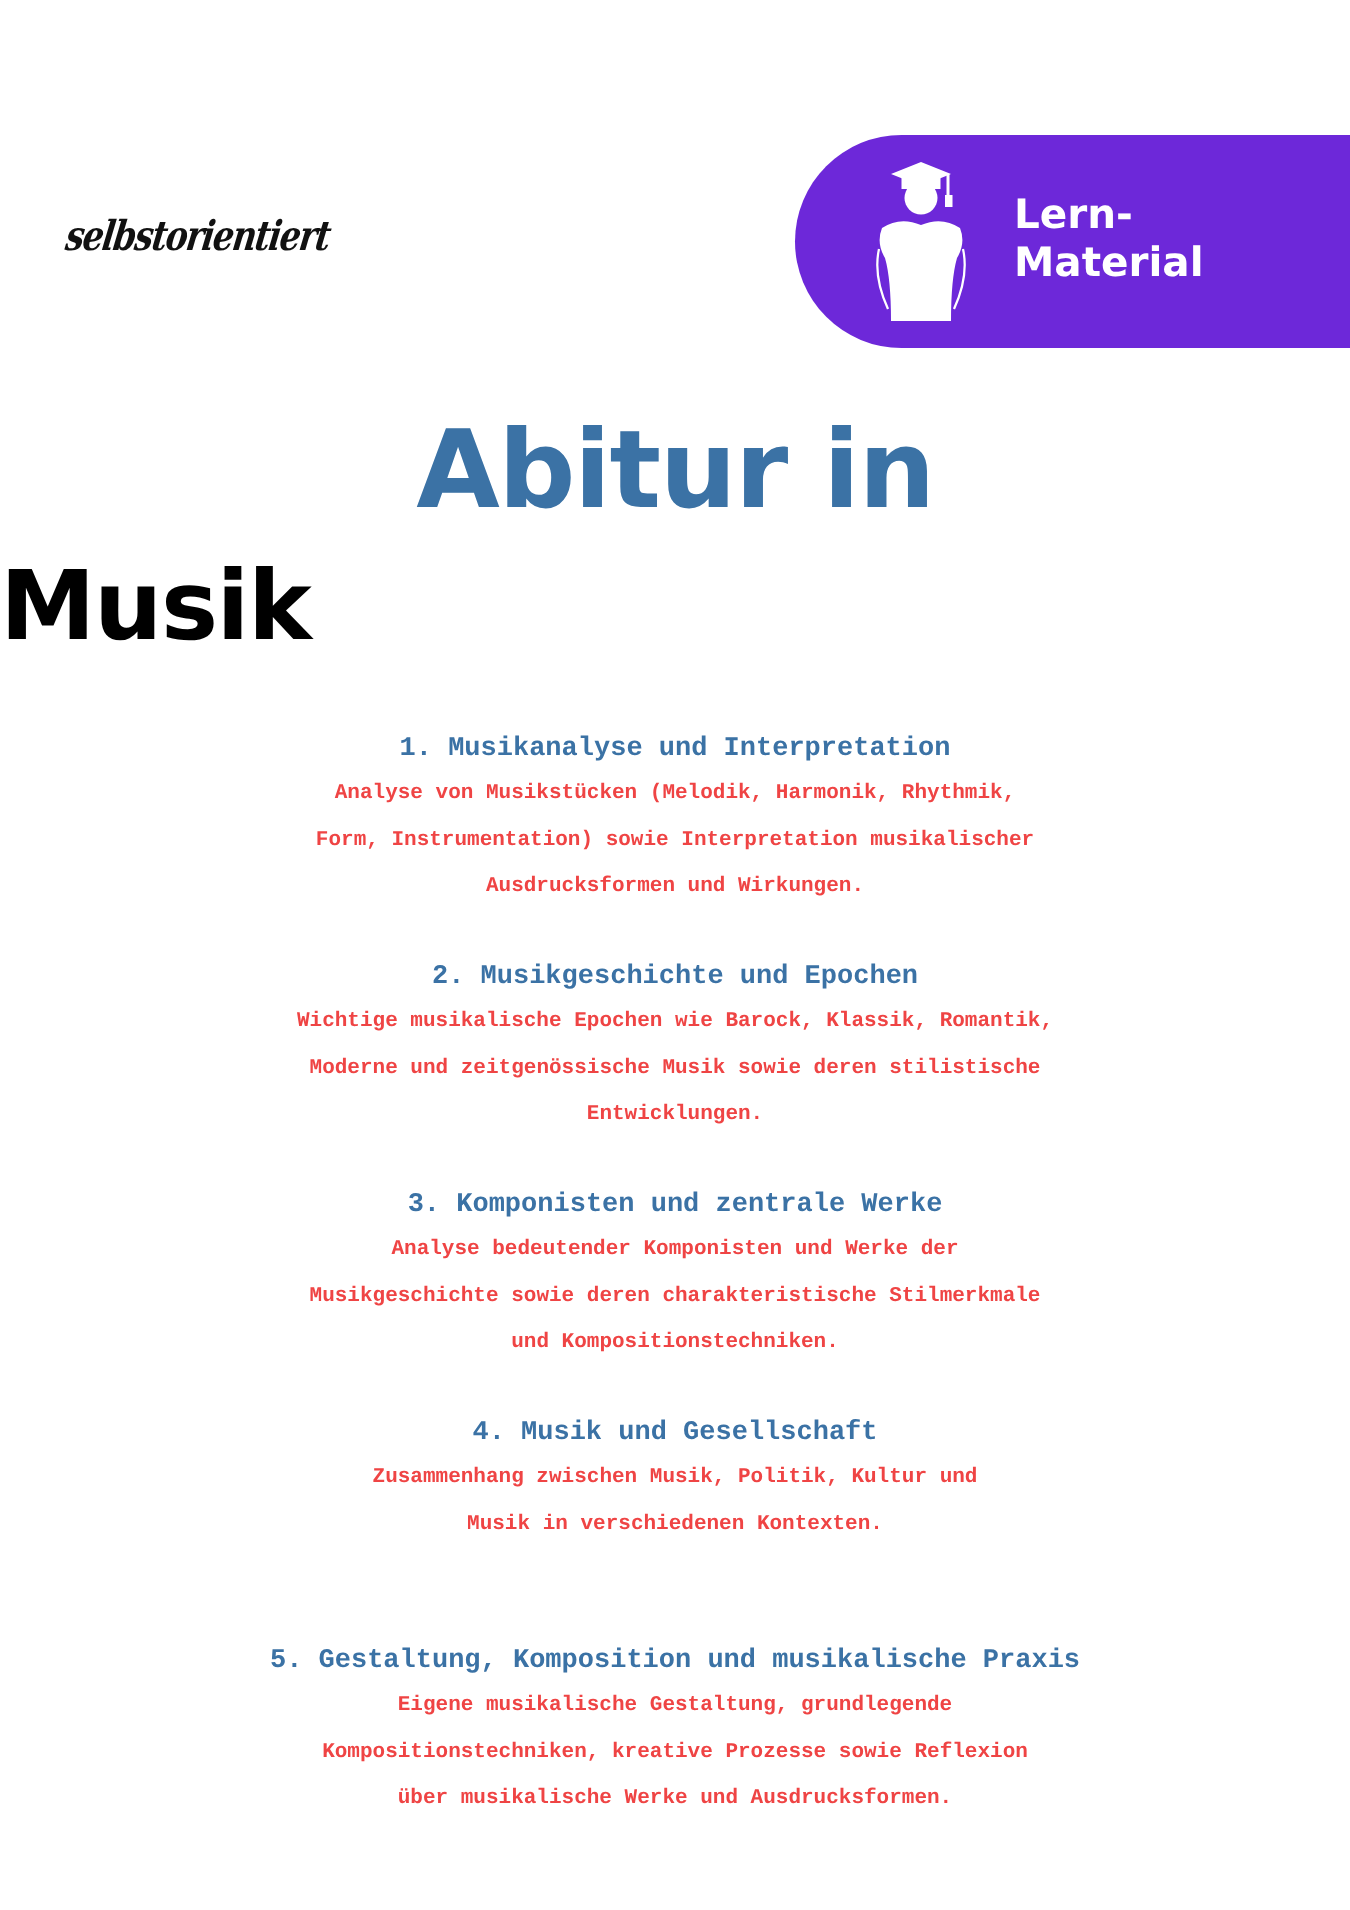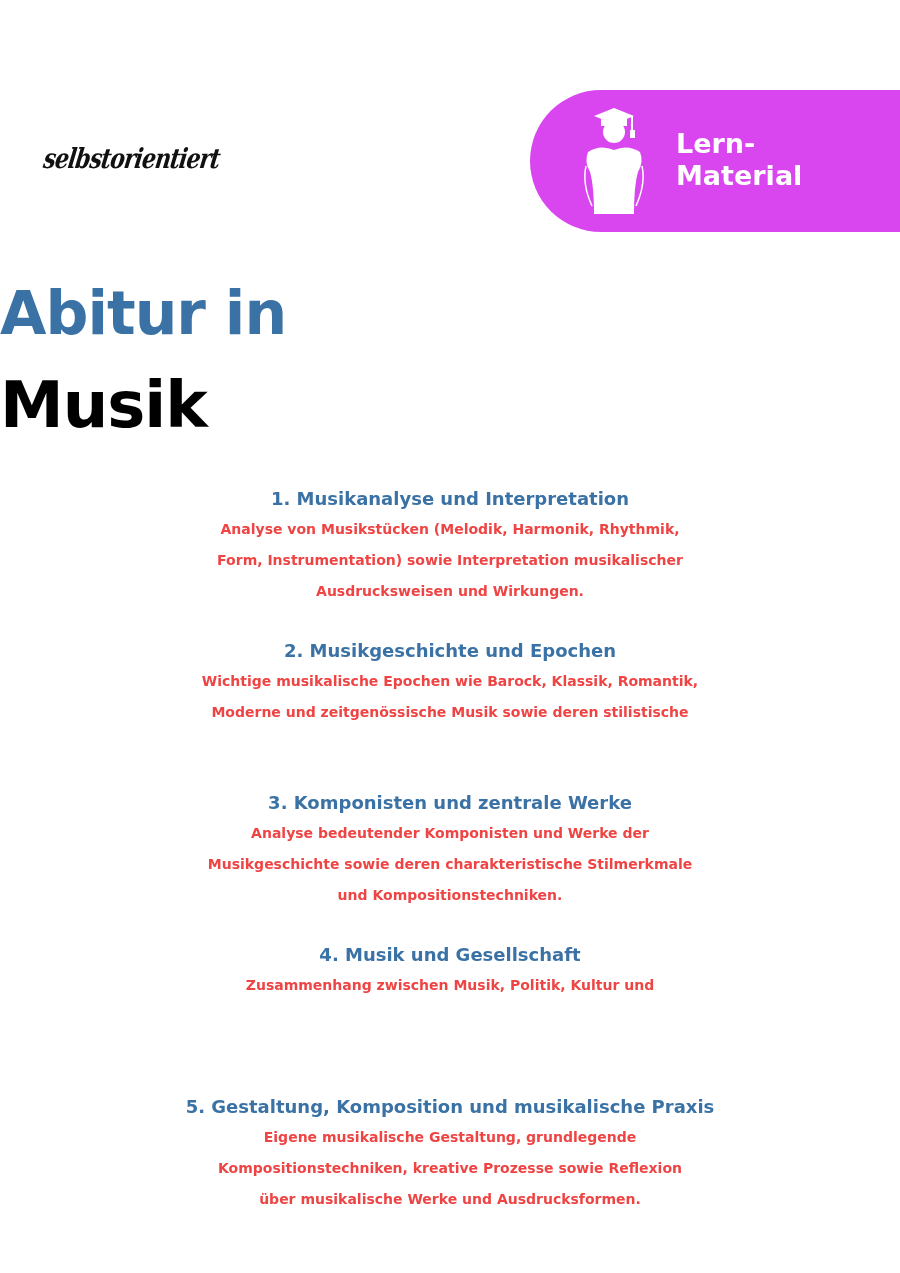--- a/index.html
+++ b/index.html
@@ -9,38 +9,38 @@
   }
   .logo {
     position: absolute; left: 44px; top: 132px; width: 160px; height: 52px;
     display: flex; align-items: center;
     font-family: "DejaVu Serif", serif; font-style: italic; font-weight: bold;
     font-size: 22px; letter-spacing: -1px; color: #111;
     transform: skewX(-8deg) scaleY(1.25);
   }
   .badge {
     position: absolute; left: 530px; top: 90px; width: 370px; height: 142px;
-    background: #d946ef; border-radius: 71px 0 0 71px;
+    background: #6d28d9; border-radius: 71px 0 0 71px;
     display: flex; align-items: center;
   }
   .badge .icon { position: absolute; left: 50px; top: 16px; width: 66px; height: 112px; }
   .badge .label {
     position: absolute; left: 146px; top: 38px; color: #ffffff;
     font-family: "DejaVu Sans", sans-serif; font-weight: bold; font-size: 27px; line-height: 32px;
   }
   .title1 {
-    position: absolute; left: 0; top: 268px; width: 900px; text-align: left;
-    color: #3b72a5; font-weight: bold; font-size: 60px; line-height: 90px; letter-spacing: -1px;
+    position: absolute; left: 0; top: 268px; width: 900px; text-align: center;
+    color: #3b72a5; font-weight: bold; font-size: 72px; line-height: 90px; letter-spacing: -1px;
   }
   .title2 {
     position: absolute; left: 0; top: 360px; width: 900px; text-align: left;
     color: #000; font-weight: bold; font-size: 64px; line-height: 90px; letter-spacing: -1px;
   }
   .sections { position: absolute; left: 0; top: 484px; width: 900px; }
-  .section { text-align: center; height: 152px; }
+  .section { text-align: center; height: 152px; font-family: Liberation Mono, monospace; }
   .section .heading {
     color: #3b72a5; font-weight: bold; font-size: 18px; line-height: 30px;
   }
   .section .body {
     color: #ef4444; font-weight: bold; font-size: 14px; line-height: 31px;
     width: 680px; margin: 0 auto;
   }
 </style>
 </head>
 <body>
@@ -66,42 +66,44 @@
 
 <div class="title1">Abitur in</div>
 <div class="title2">Musik</div>
 
 <div class="sections">
   <div class="section">
     <div class="heading">1. Musikanalyse und Interpretation</div>
     <div class="body">
       <div>Analyse von Musikstücken (Melodik, Harmonik, Rhythmik,</div>
       <div>Form, Instrumentation) sowie Interpretation musikalischer</div>
-      <div>Ausdrucksweisen und Wirkungen.</div>
+      <div>Ausdrucksformen und Wirkungen.</div>
     </div>
   </div>
   <div class="section">
     <div class="heading">2. Musikgeschichte und Epochen</div>
     <div class="body">
       <div>Wichtige musikalische Epochen wie Barock, Klassik, Romantik,</div>
       <div>Moderne und zeitgenössische Musik sowie deren stilistische</div>
+      <div>Entwicklungen.</div>
     </div>
   </div>
   <div class="section">
     <div class="heading">3. Komponisten und zentrale Werke</div>
     <div class="body">
       <div>Analyse bedeutender Komponisten und Werke der</div>
       <div>Musikgeschichte sowie deren charakteristische Stilmerkmale</div>
       <div>und Kompositionstechniken.</div>
     </div>
   </div>
   <div class="section">
     <div class="heading">4. Musik und Gesellschaft</div>
     <div class="body">
       <div>Zusammenhang zwischen Musik, Politik, Kultur und</div>
+      <div>Musik in verschiedenen Kontexten.</div>
     </div>
   </div>
   <div class="section">
     <div class="heading">5. Gestaltung, Komposition und musikalische Praxis</div>
     <div class="body">
       <div>Eigene musikalische Gestaltung, grundlegende</div>
       <div>Kompositionstechniken, kreative Prozesse sowie Reflexion</div>
       <div>über musikalische Werke und Ausdrucksformen.</div>
     </div>
   </div>

